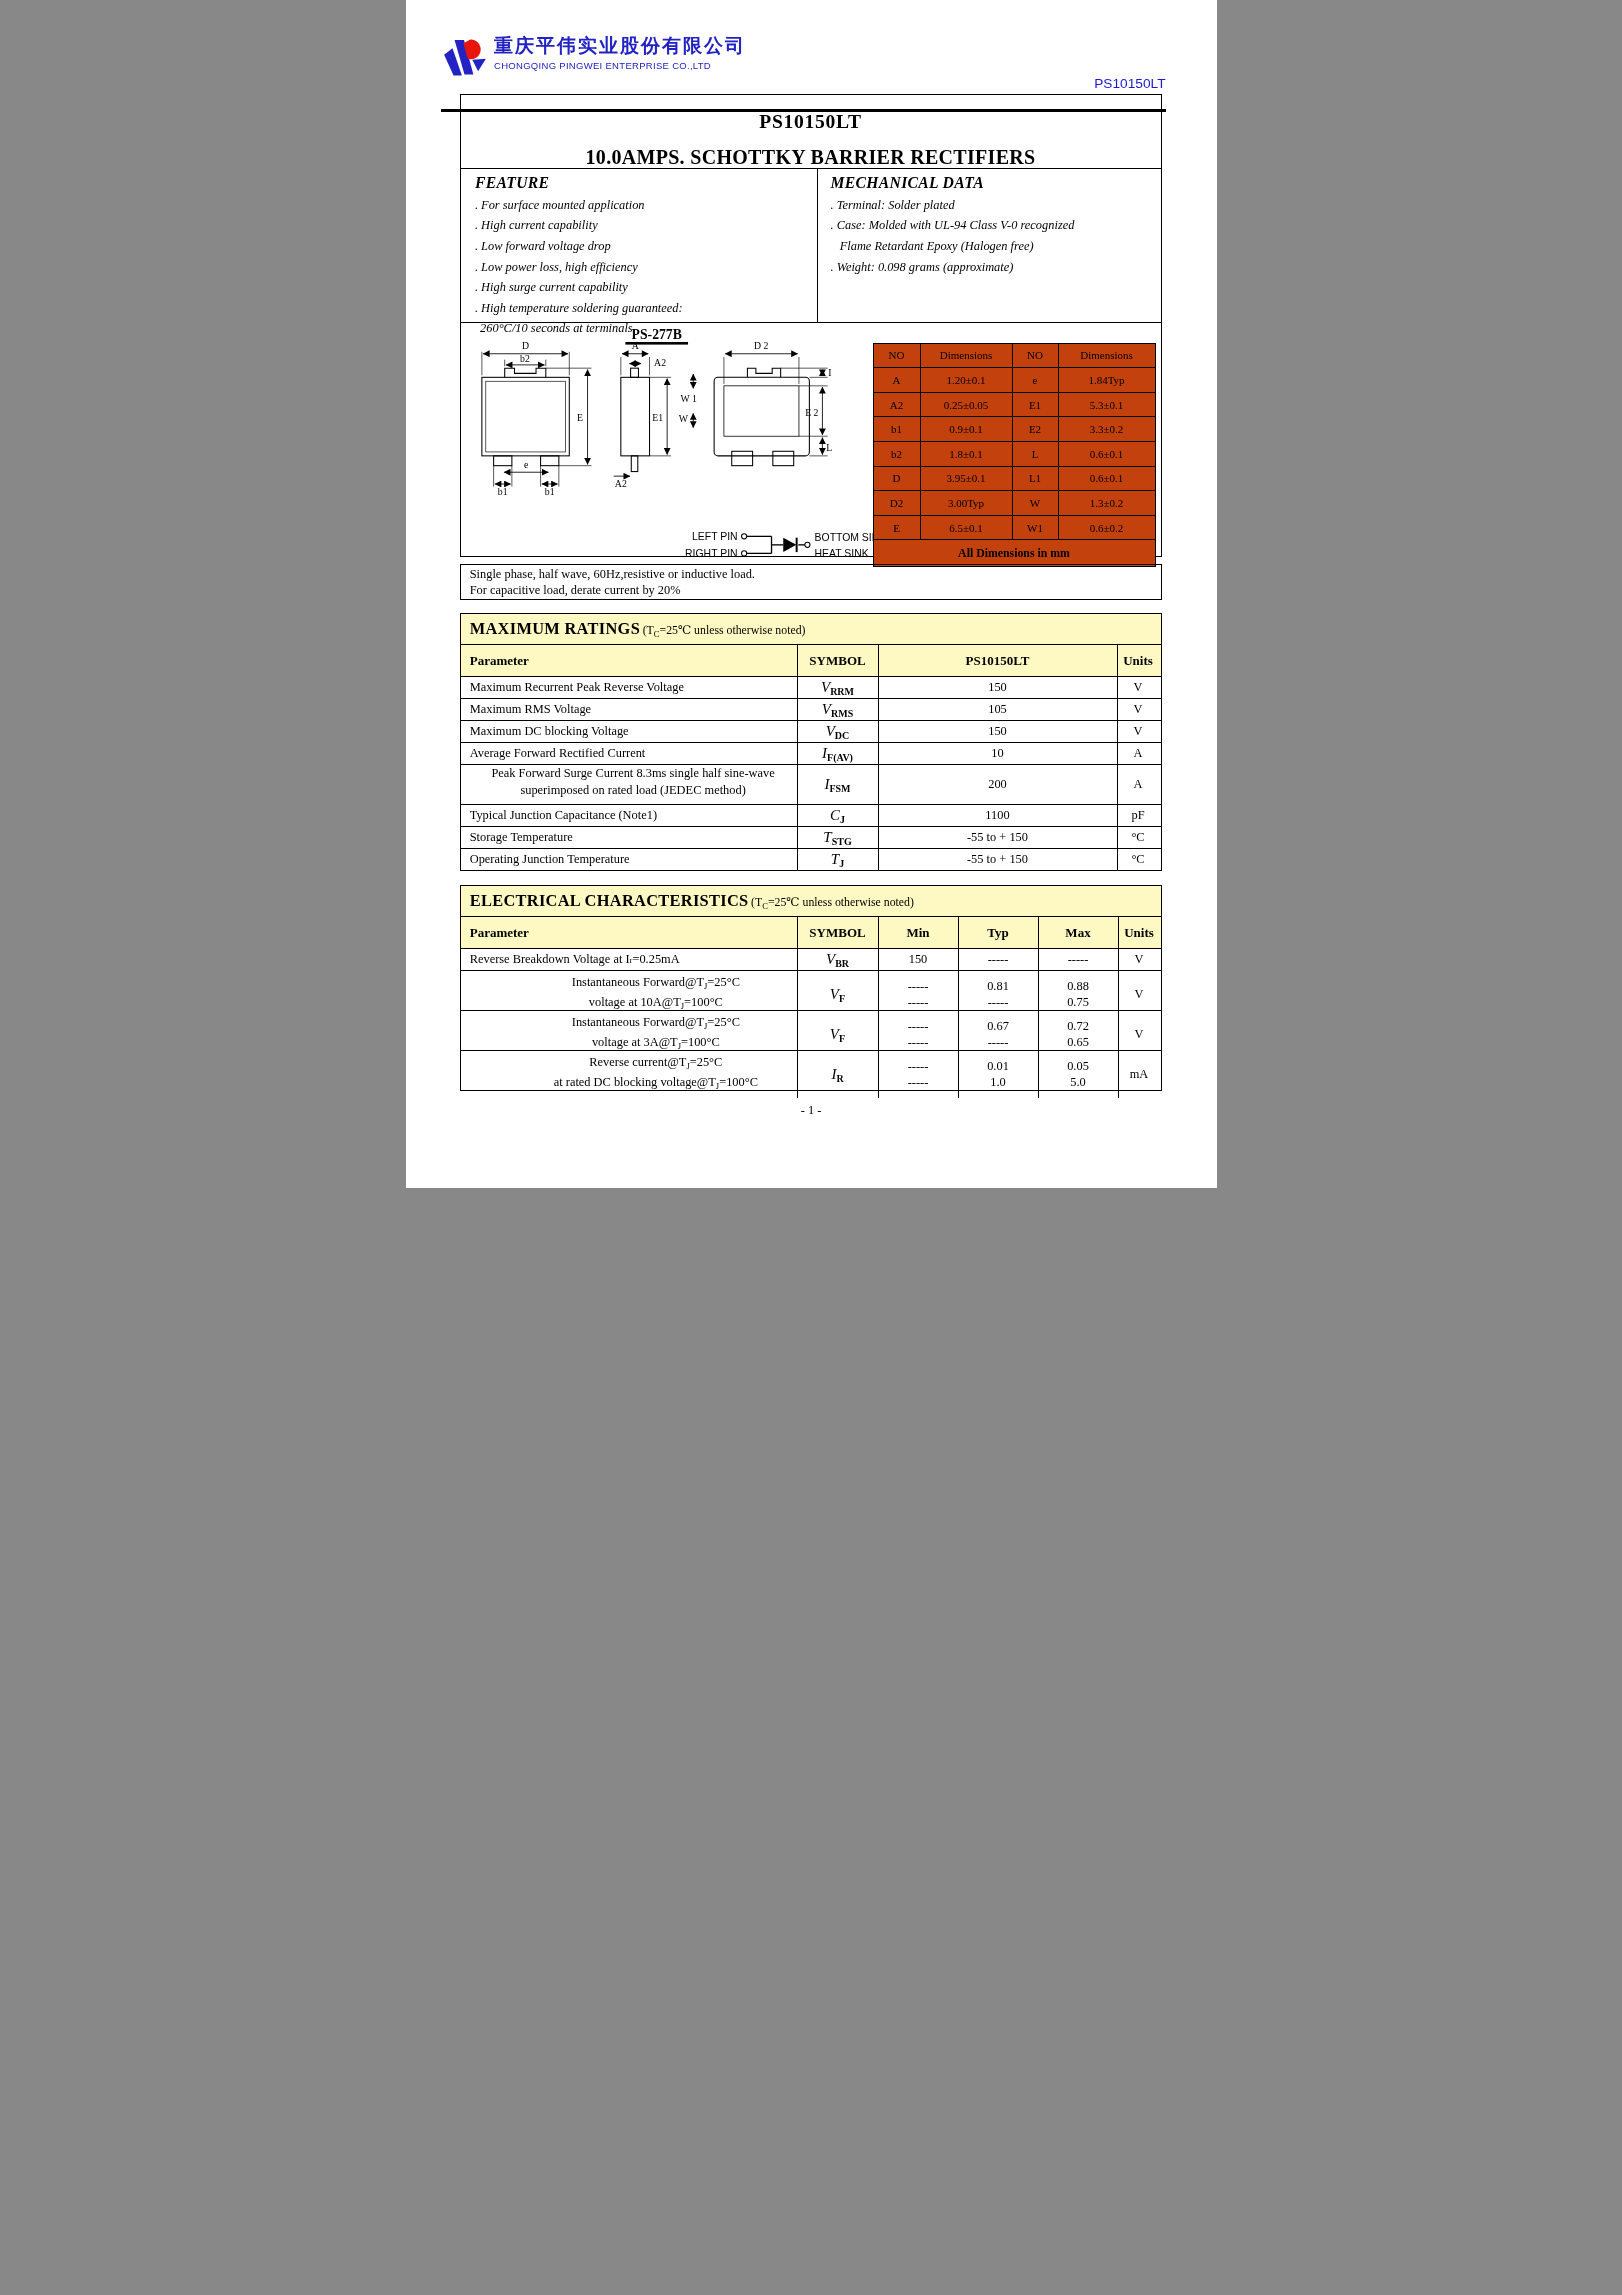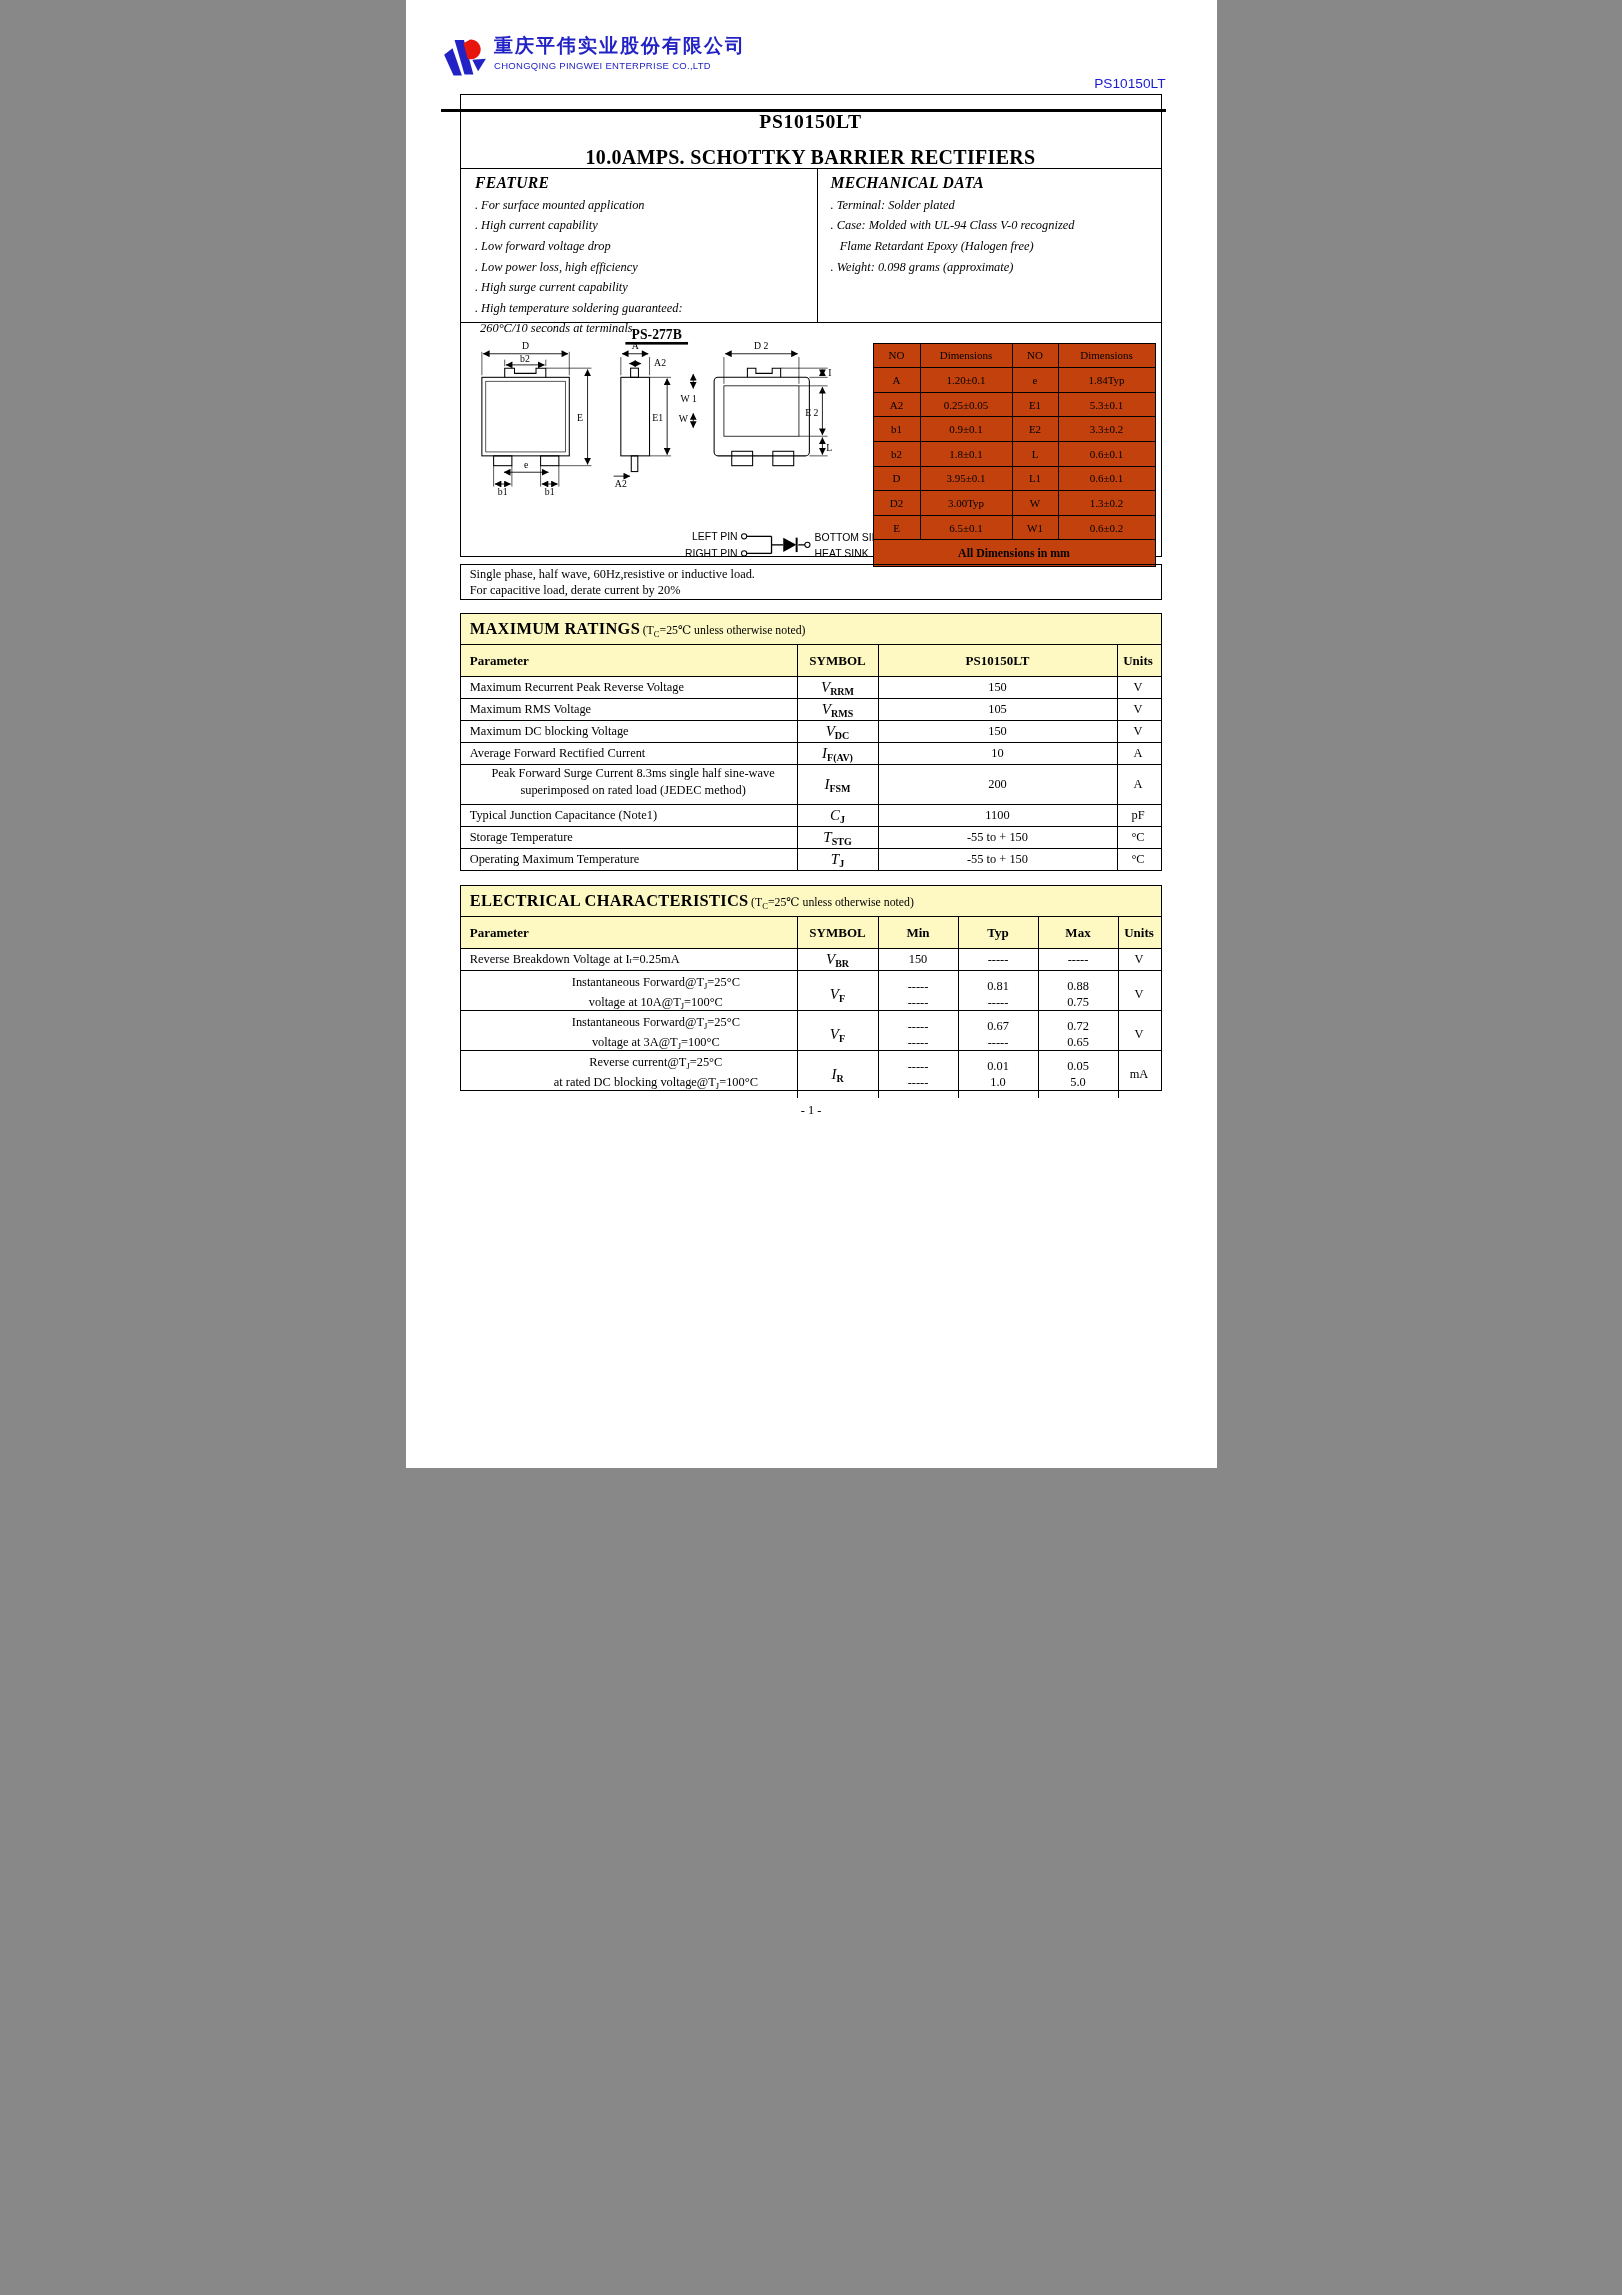--- a/index.html
+++ b/index.html
@@ -1,17 +1,17 @@
 <!DOCTYPE html>
 <html style="font-size:10.5px"><head>
 <meta charset="utf-8">
 <style>
   html,body{margin:0;padding:0;background:#888;}
   .page{
-    position:relative;width:811px;height:1468px;margin:0 auto;background:#ffffff;
+    position:relative;width:811px;height:1188px;margin:0 auto;background:#ffffff;
     font-family:"Liberation Serif","DejaVu Serif",serif;color:#000;overflow:hidden;
   }
   
   .hdr-logo{position:absolute;left:35px;top:34px;display:flex;align-items:flex-start;}
   .logo-mark{width:47px;height:47px;flex:0 0 auto;}
   .co-text{margin-left:6.5px;}
   .co-cn{font-size:19px;letter-spacing:2px;color:#2222c5;font-family:"Liberation Sans","DejaVu Sans",sans-serif;font-weight:bold;line-height:1.25;}
   .co-en{font-size:9.5px;color:#2222c5;font-family:"Liberation Sans","DejaVu Sans",sans-serif;letter-spacing:0.3px;margin-top:2px;}
   .hdr-part{position:absolute;right:51px;top:76px;color:#1b1bd0;font-family:"Liberation Sans","DejaVu Sans",sans-serif;font-size:13.7px;}
   .hdr-rule{position:absolute;left:35px;top:109px;width:725px;height:2.6px;background:#000;}
@@ -356,21 +356,21 @@
     <div class="grid-row mr-cols row-s">
       <div>Storage Temperature</div>
       <div>
           <span class="sym-i">T</span>
           <span class="sym-sub">STG</span>
         </div>
       <div>-55 to + 150</div>
       <div>°C</div>
     </div>
     <div class="grid-row mr-cols row-s">
-      <div>Operating Maximum Temperature</div>
+      <div>Operating Junction Temperature</div>
       <div>
           <span class="sym-i">T</span>
           <span class="sym-sub">J</span>
         </div>
       <div>-55 to + 150</div>
       <div>°C</div>
     </div>
   </div>
 
   <div class="tbl-box" style="top:885px;">

